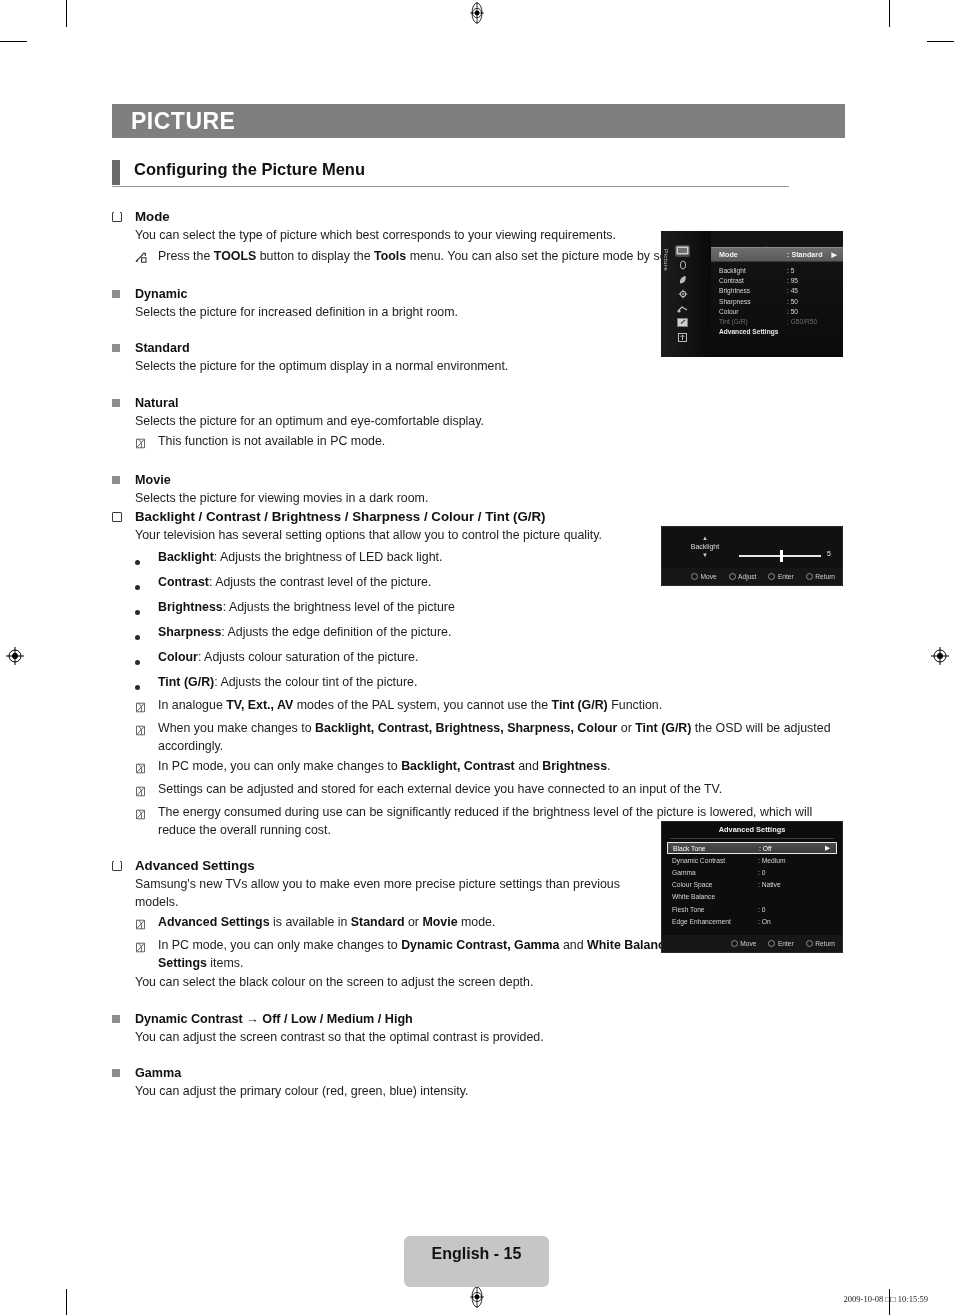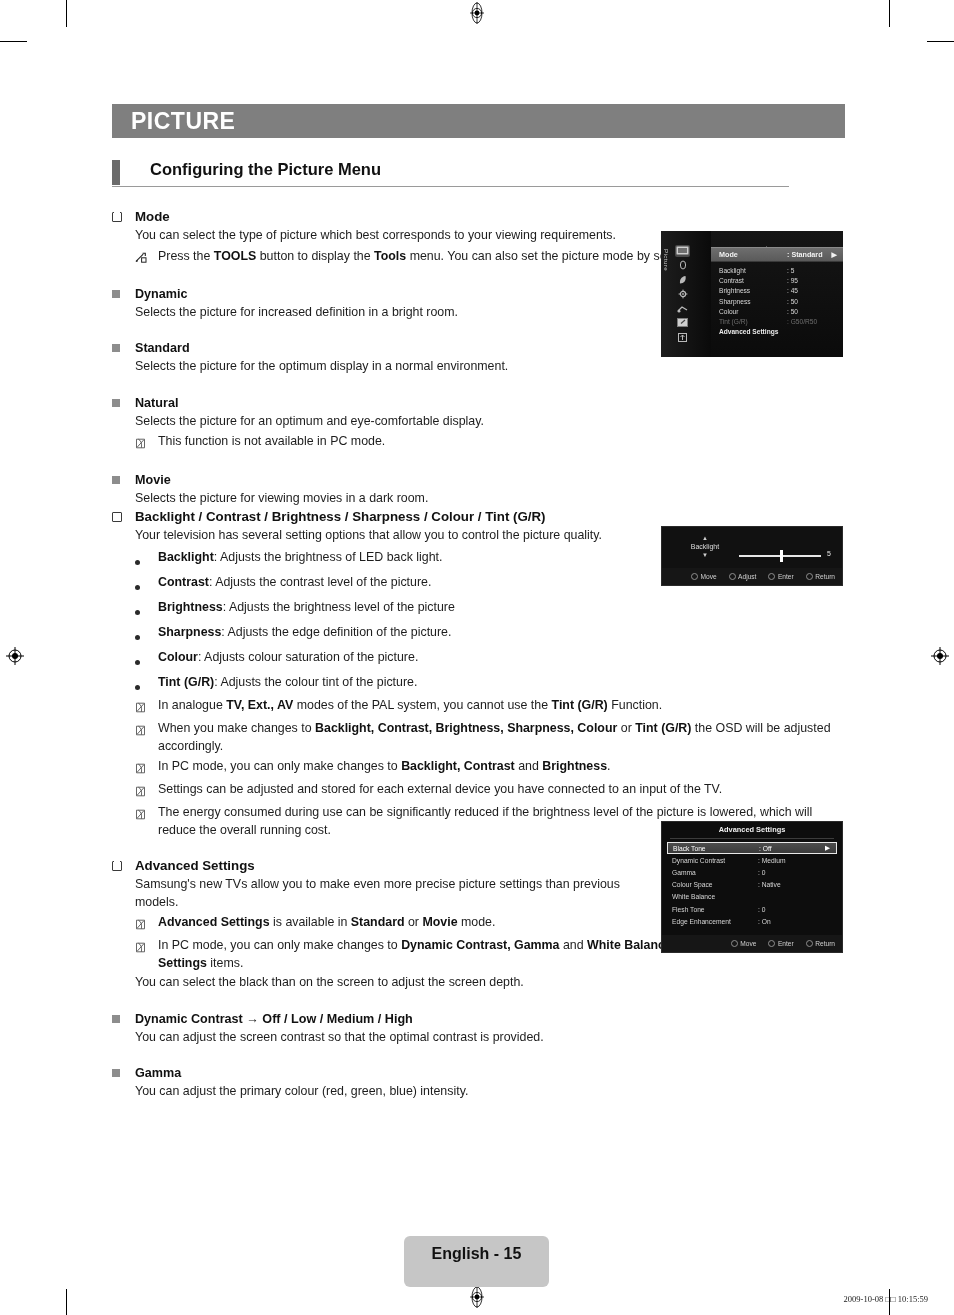--- a/index.html
+++ b/index.html
@@ -73,21 +73,21 @@
   }
   .section-head .accent {
     position: absolute;
     left: 0; top: 0;
     width: 8px;
     height: 25px;
     background: #6b6b6b;
   }
   .section-head .section-title {
     position: absolute;
-    left: 38px;
+    left: 22px;
     top: 0;
     font-size: 16.5px;
     font-weight: bold;
     color: #111;
   }
   .section-head .rule {
     position: absolute;
     left: 0;
     top: 26px;
     width: 677px;
@@ -672,21 +672,21 @@
         <div class="note">
           <div class="nicon"><svg width="11" height="11" viewBox="0 0 11 11">
               <path d="M1.5 1.2 H9.5 V9.8 H1.5 Z" fill="none" stroke="#555" stroke-width="0.9"></path>
               <path d="M2.2 9.2 L8.8 1.8" stroke="#555" stroke-width="0.9"></path>
               <path d="M3.4 1.2 Q7.4 3.4 6.4 9.8" fill="none" stroke="#555" stroke-width="0.9"></path>
             </svg></div>
           <div class="ntext">In PC mode, you can only make changes to <b>Dynamic Contrast, Gamma</b> and <b>White Balance</b> from among the <b>Advanced Settings</b> items.</div>
         </div>
       </div>
 
-    <div class="para">You can select the black than on the screen to adjust the screen depth.</div>
+    <div class="para">You can select the black colour on the screen to adjust the screen depth.</div>
 
     <div class="h2row">
       <div class="bullet"><span class="sq-filled"></span></div>
       <div class="h2text">Dynamic Contrast → Off / Low / Medium / High</div>
     </div>
     <div class="para">You can adjust the screen contrast so that the optimal contrast is provided.</div>
 
     <div class="h2row">
       <div class="bullet"><span class="sq-filled"></span></div>
       <div class="h2text">Gamma</div>

